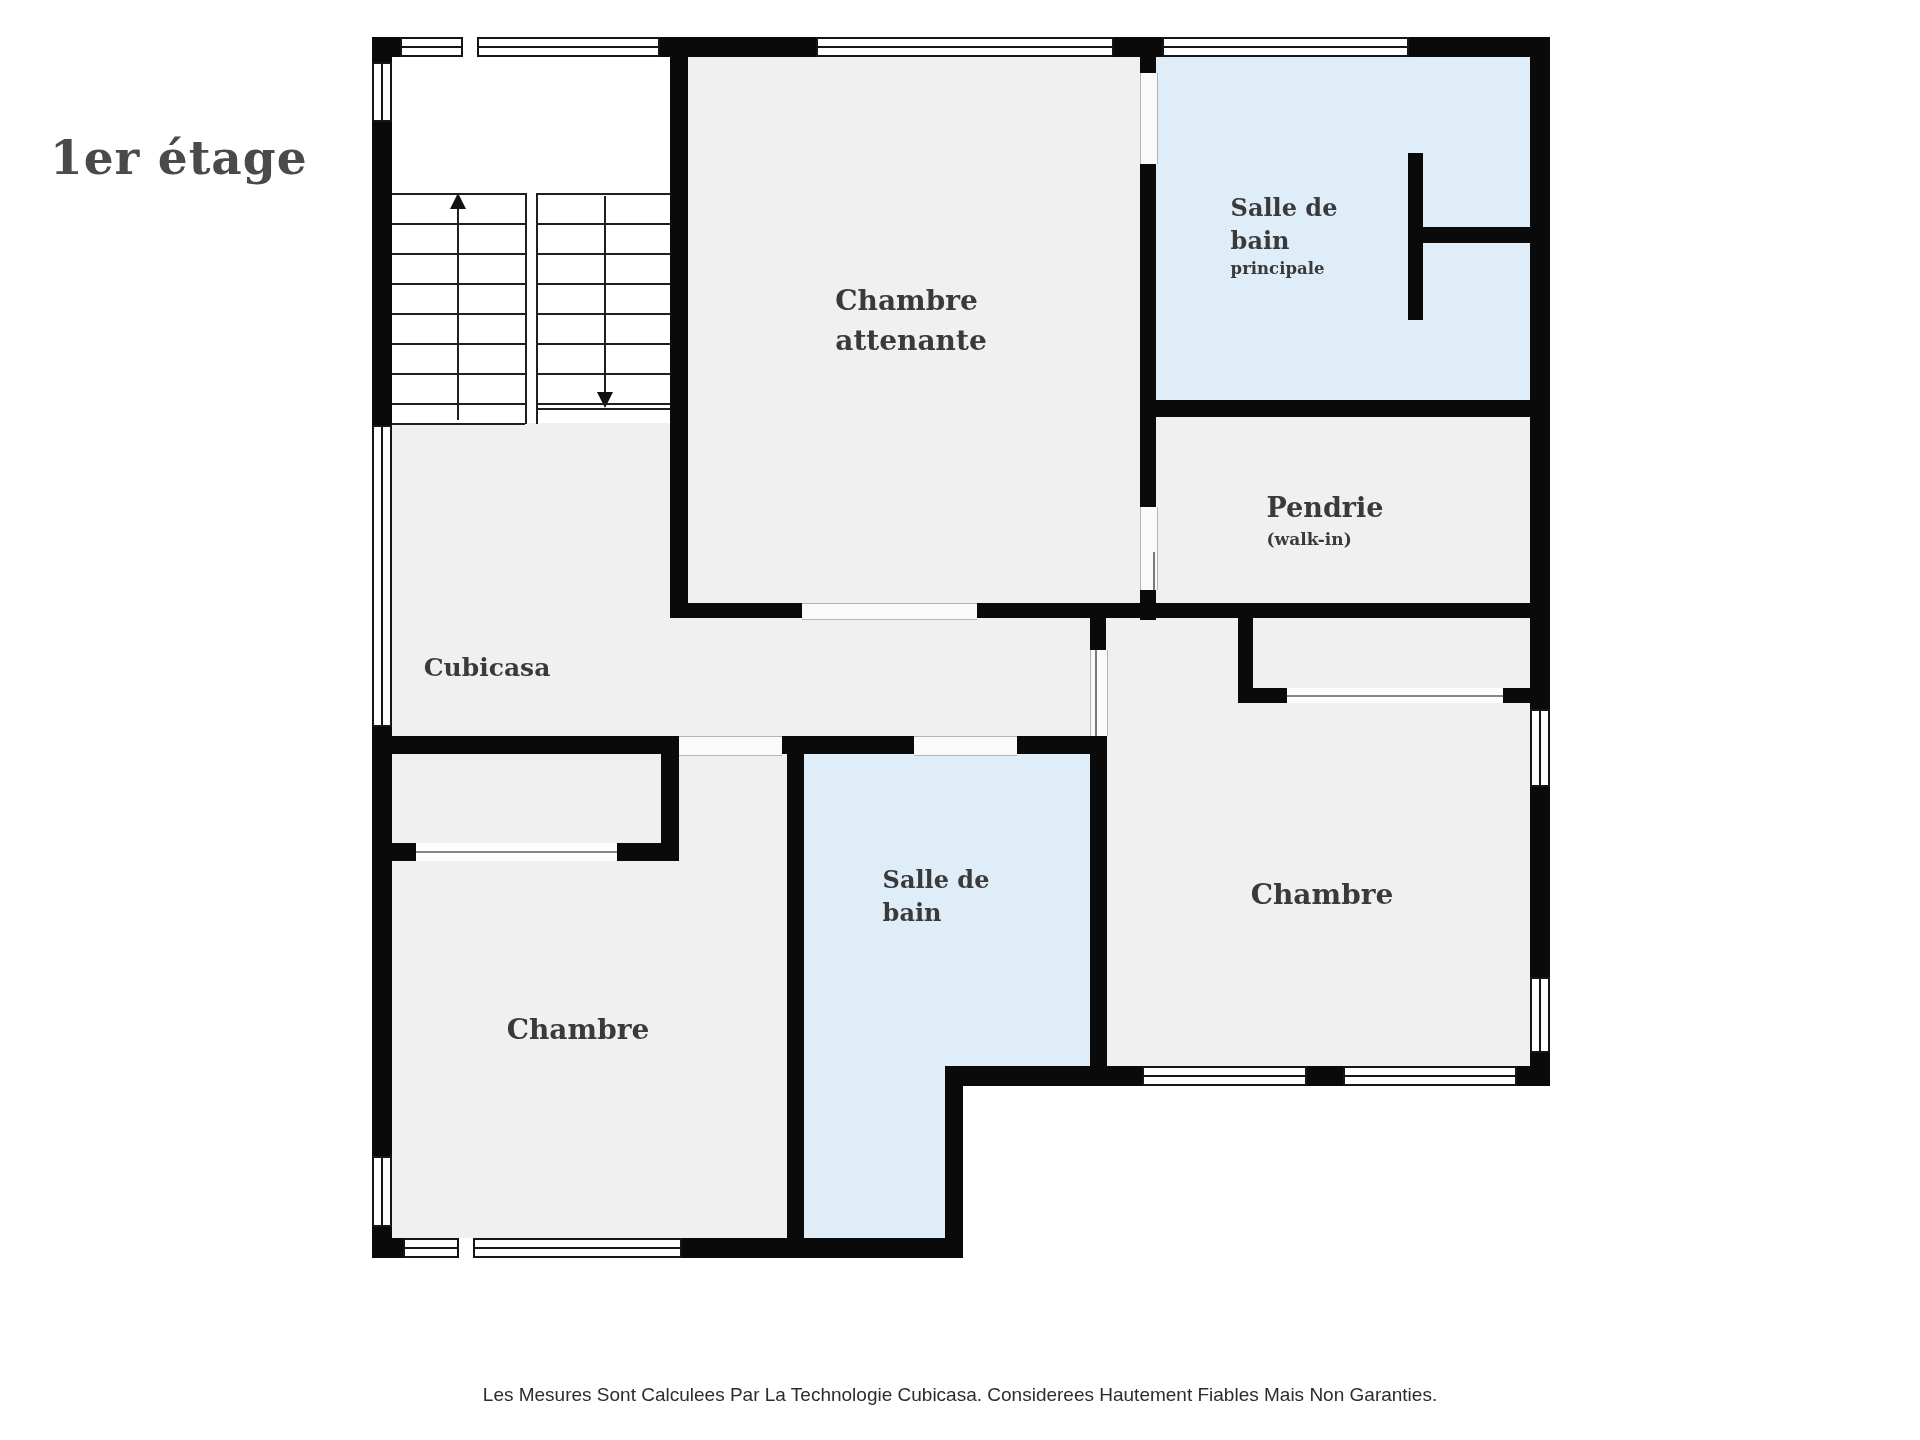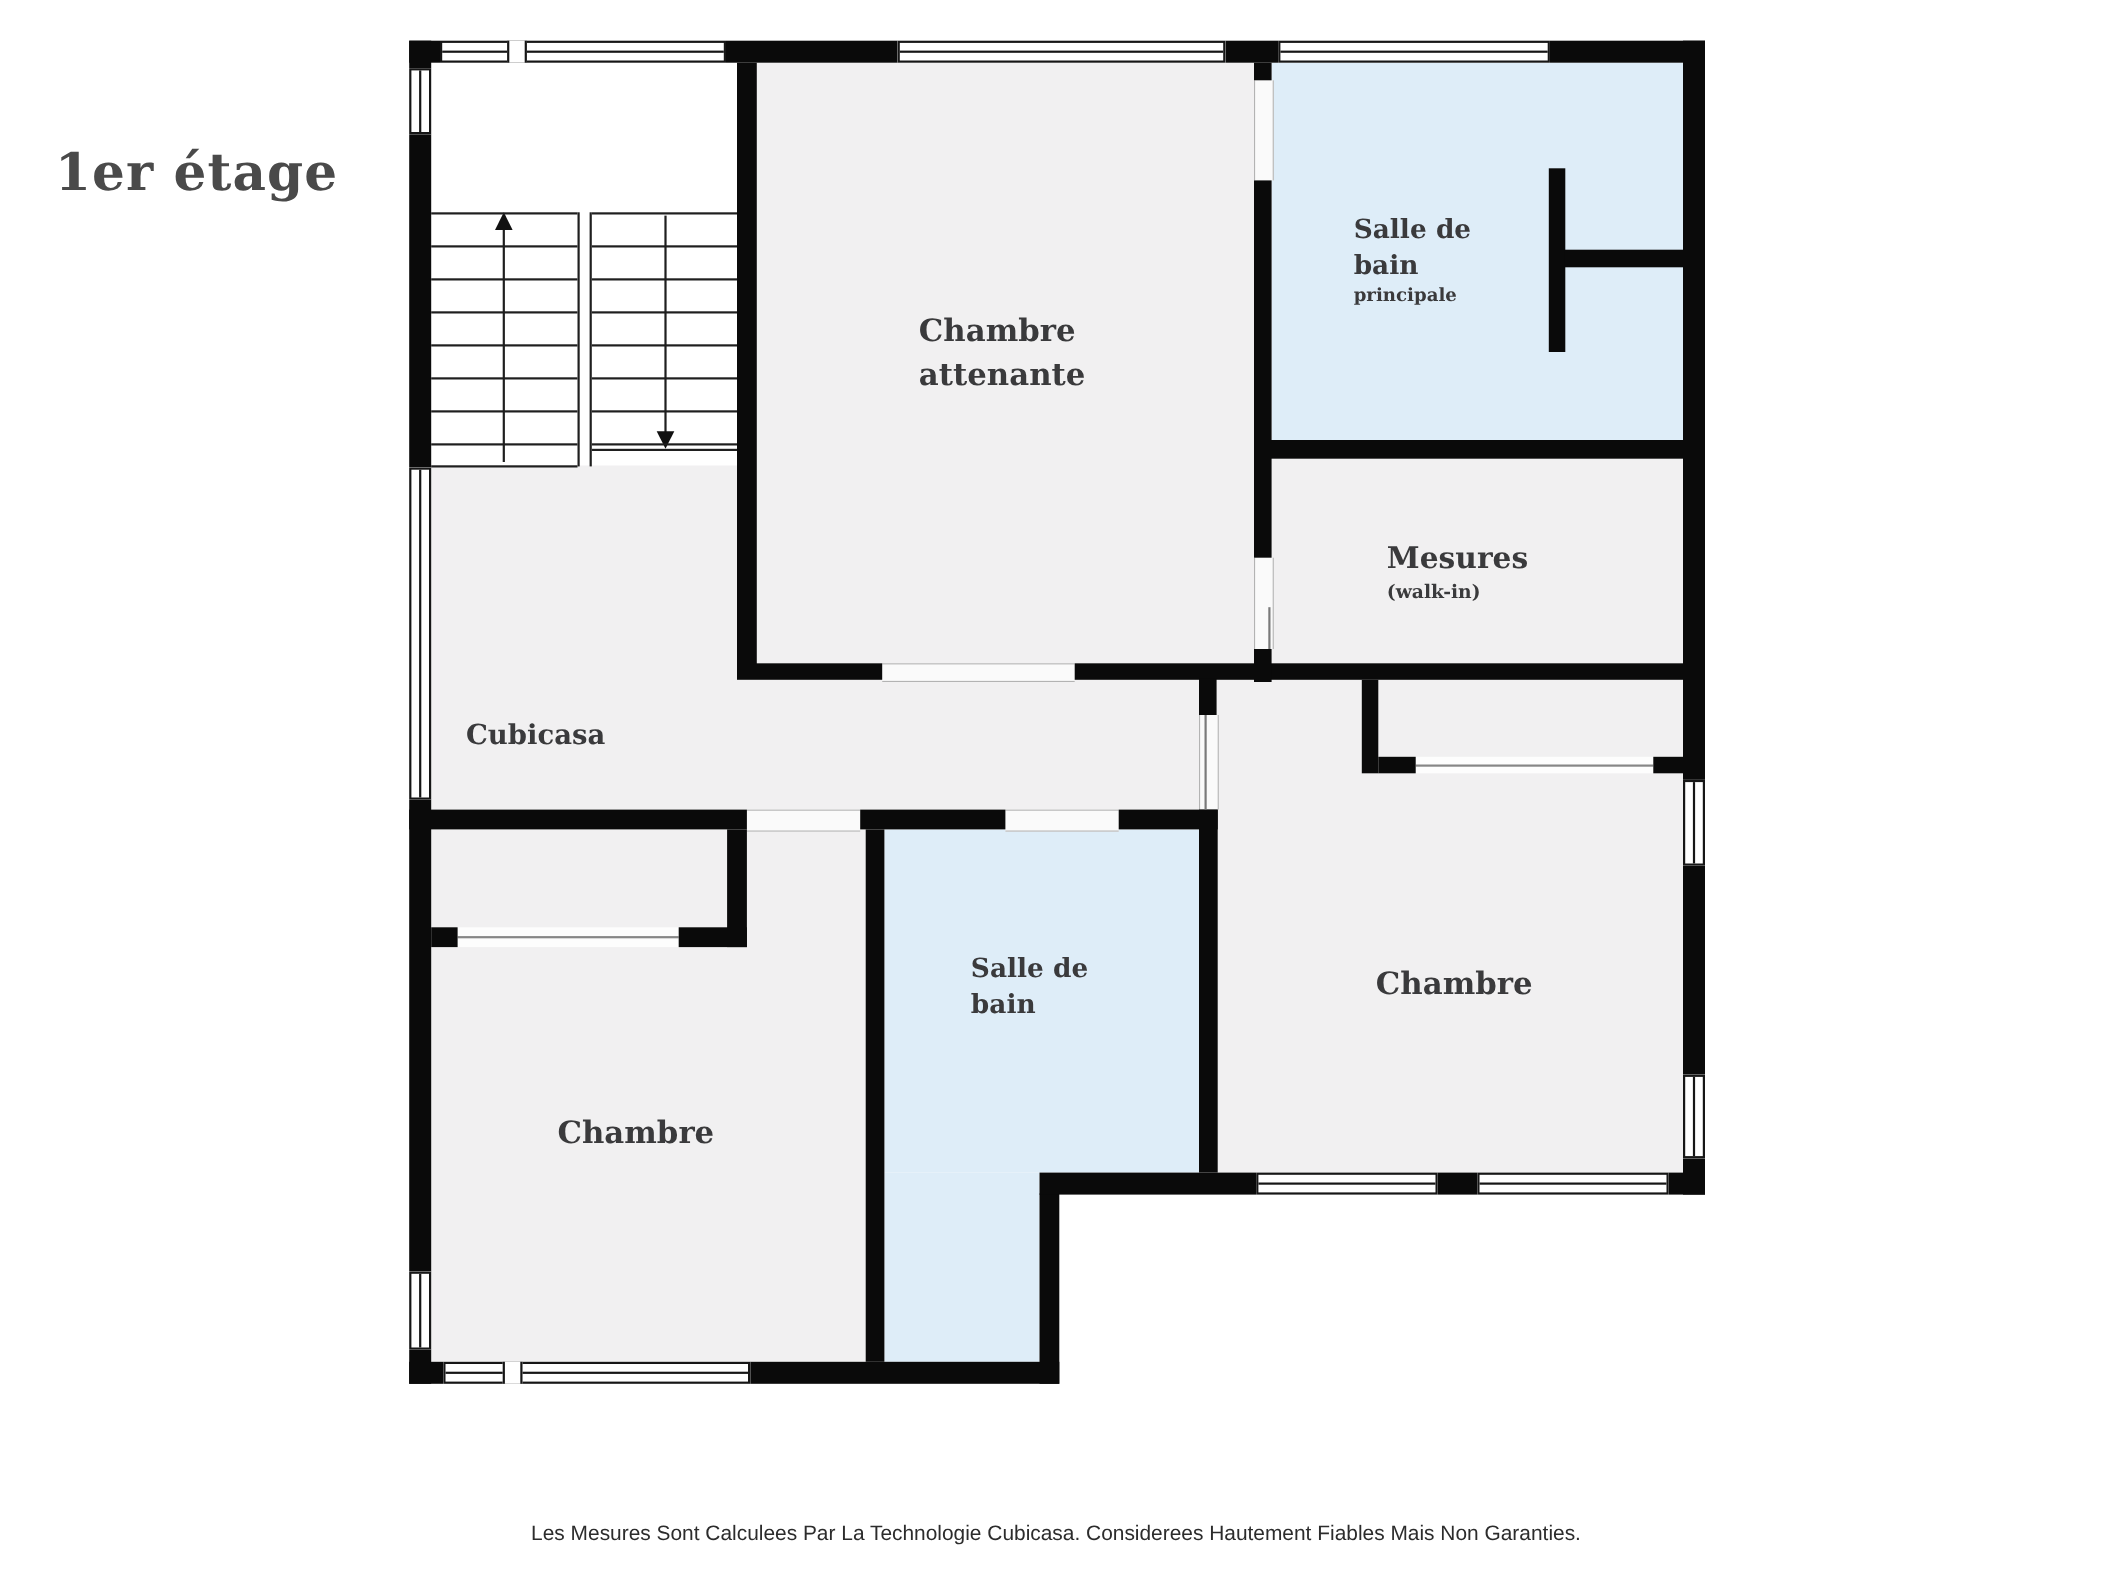--- a/index.html
+++ b/index.html
@@ -54,21 +54,21 @@
     <div class="lbl fs28" style="left:911px;top:321px;">
       <div>Chambre</div>
       <div>attenante</div>
     </div>
     <div class="lbl" style="left:1284px;top:236px;">
       <div class="fs24">Salle de</div>
       <div class="fs24">bain</div>
       <div class="fs16">principale</div>
     </div>
     <div class="lbl" style="left:1325px;top:521px;">
-      <div class="fs27">Mesures</div>
+      <div class="fs27">Pendrie</div>
       <div class="fs19">(walk-in)</div>
     </div>
     <div class="lbl fs25" style="left:487px;top:668px;">Cubicasa</div>
     <div class="lbl fs28" style="left:578px;top:1030px;">Chambre</div>
     <div class="lbl" style="left:936px;top:896px;">
       <div class="fs24">Salle de</div>
       <div class="fs24">bain</div>
     </div>
     <div class="lbl fs28" style="left:1322px;top:895px;">Chambre</div>
 

